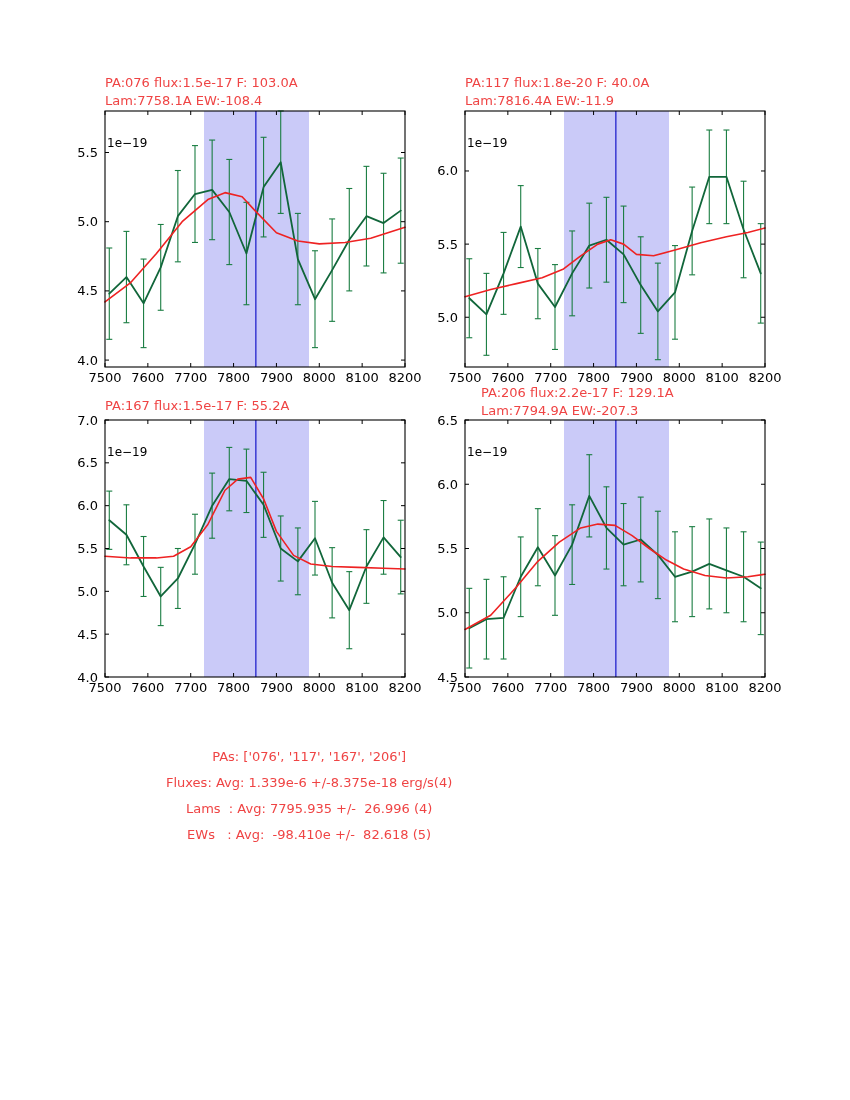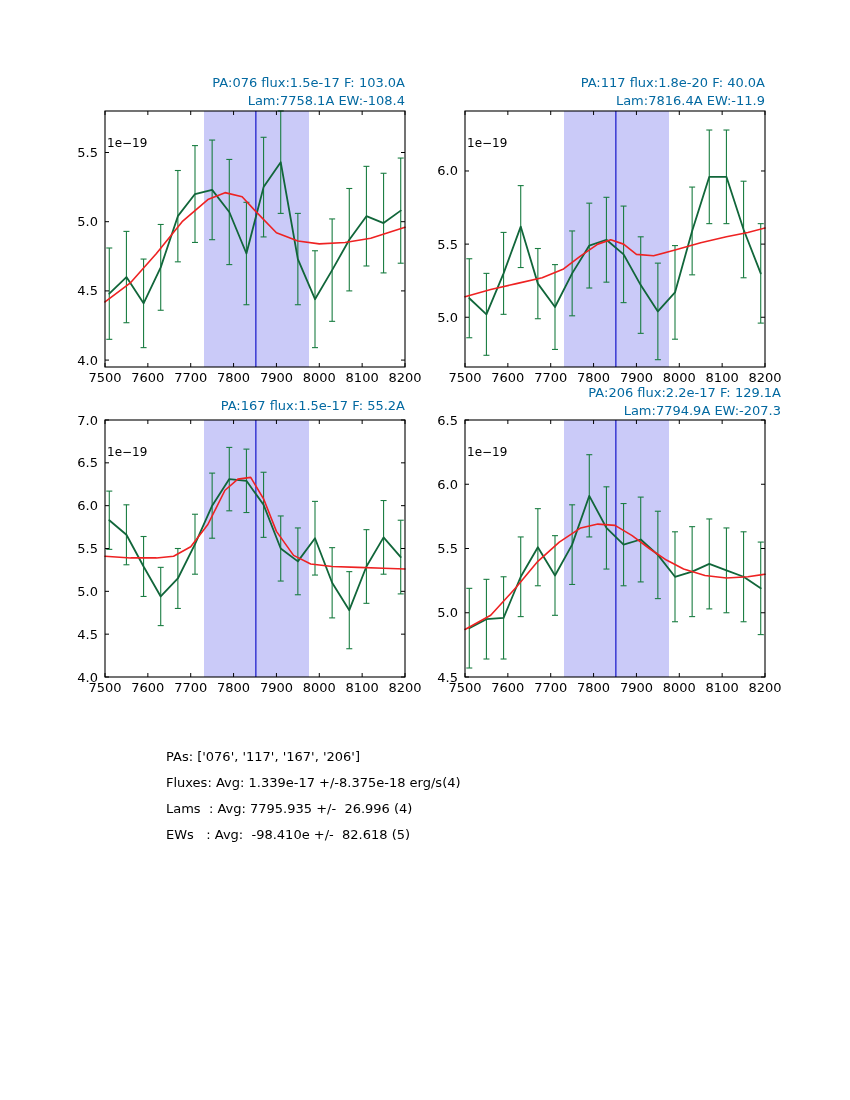--- a/index.html
+++ b/index.html
@@ -8,41 +8,42 @@
     width: 850px;
     height: 1100px;
     background: #ffffff;
     font-family: "DejaVu Sans", "Liberation Sans", sans-serif;
     overflow: hidden;
   }
   #plot-svg { position: absolute; left: 0; top: 0; }
   .plot-title {
     position: absolute;
     width: 300px;
-    text-align: right;
+    text-align: left;
     font-size: 13px;
     line-height: 18px;
-    color: #0369a1;
+    color: #ef4444;
   }
   .offset-label {
     position: absolute;
     font-size: 12px;
     color: #000;
     margin-top: 41px;
   }
   .summary-block {
     position: absolute;
     left: 166px;
     top: 744px;
   }
   .summary-line {
     white-space: pre;
     font-size: 13px;
     line-height: 26px;
-    color: #000000;
+    color: #ef4444;
+    text-align: center;
   }
 </style>
 </head>
 <body>
 
 <div id="figure">
   <svg id="plot-svg" width="850" height="1100">
       <g>
         <rect x="204" y="111" width="105" height="256" fill="#cacaf8"></rect>
         <line x1="255.85714285714286" y1="111" x2="255.85714285714286" y2="367" stroke="#2222cc" stroke-width="1.3"></line>
@@ -482,17 +483,17 @@
     <div>Lam:7794.9A EW:-207.3</div>
   </div>
 
   <div class="offset-label" style="left:107px; top:95px;">1e−19</div>
   <div class="offset-label" style="left:467px; top:95px;">1e−19</div>
   <div class="offset-label" style="left:107px; top:404px;">1e−19</div>
   <div class="offset-label" style="left:467px; top:404px;">1e−19</div>
 
   <div class="summary-block">
     <div class="summary-line">PAs: ['076', '117', '167', '206']</div>
-    <div class="summary-line">Fluxes: Avg: 1.339e-17 +/-8.375e-18 erg/s(4)</div>
+    <div class="summary-line">Fluxes: Avg: 1.339e-6 +/-8.375e-18 erg/s(4)</div>
     <div class="summary-line">Lams  : Avg: 7795.935 +/-  26.996 (4)</div>
     <div class="summary-line">EWs   : Avg:  -98.410e +/-  82.618 (5)</div>
   </div>
 </div>
 
 </body></html>

